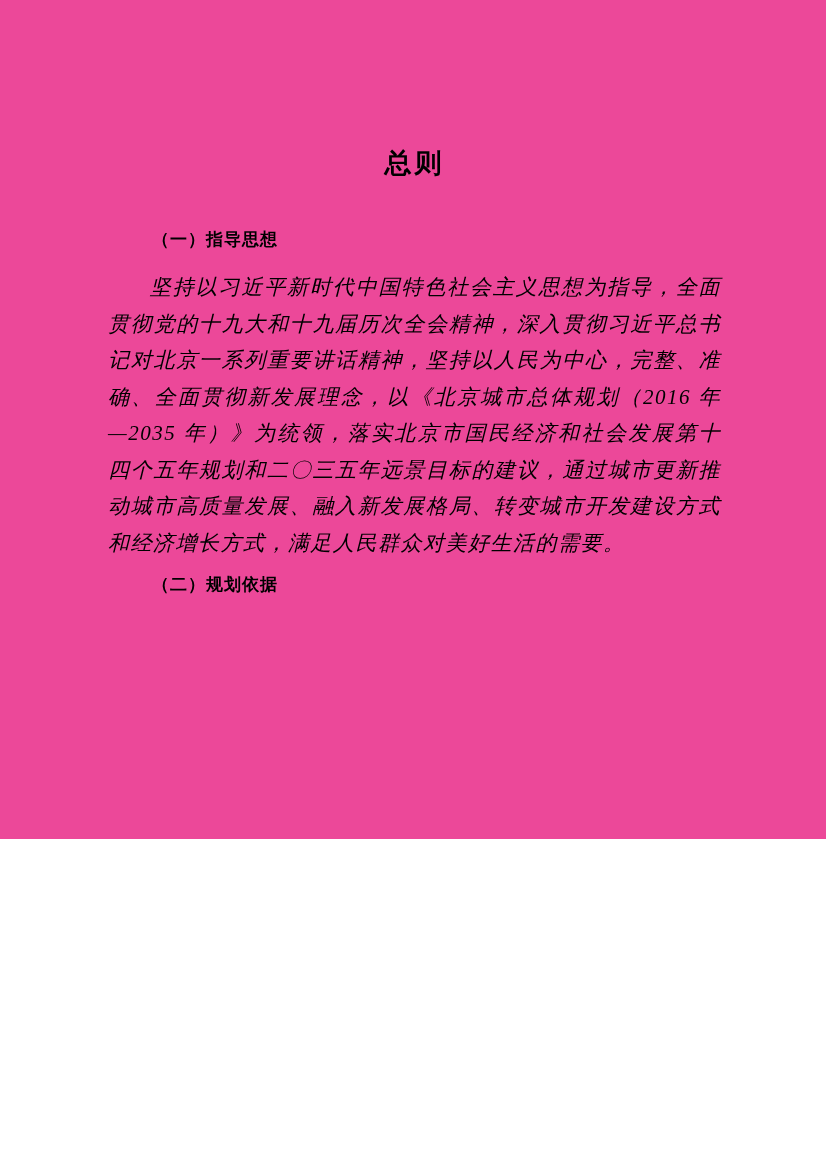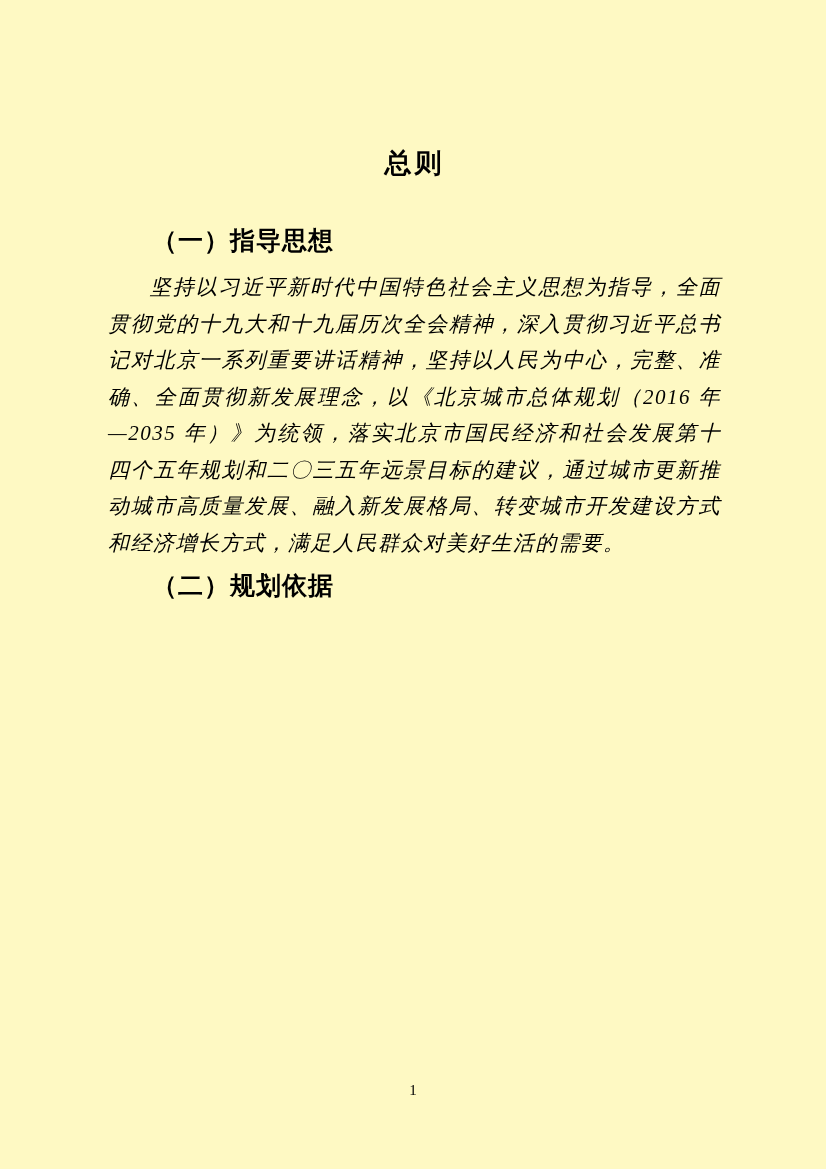--- a/index.html
+++ b/index.html
@@ -3,22 +3,22 @@
 <meta charset="utf-8">
 <style>
   html, body {
     margin: 0;
     padding: 0;
     background: #ffffff;
   }
   .page {
     position: relative;
     width: 826px;
-    height: 1169px;
-    background: #fef9c3;
+    height: 839px;
+    background: #ec4899;
     color: #000000;
     font-family: "Liberation Serif", "DejaVu Serif", serif;
     overflow: hidden;
   }
   .content {
     position: absolute;
     left: 108px;
     top: 0;
     width: 613px;
   }
@@ -29,21 +29,21 @@
     font-size: 27px;
     line-height: 34px;
     text-align: center;
     letter-spacing: 3px;
   }
   .section-heading {
     margin: 0;
     padding-left: 44px;
     font-family: "Liberation Sans", "DejaVu Sans", sans-serif;
     font-weight: bold;
-    font-size: 25px;
+    font-size: 17px;
     line-height: 28px;
     letter-spacing: 1px;
   }
   .heading-1 { margin-top: 46px; }
   .heading-2 { margin-top: 10px; }
   .body-para {
     margin: 0;
     font-size: 21px;
     line-height: 36.5px;
     letter-spacing: 1.5px;

